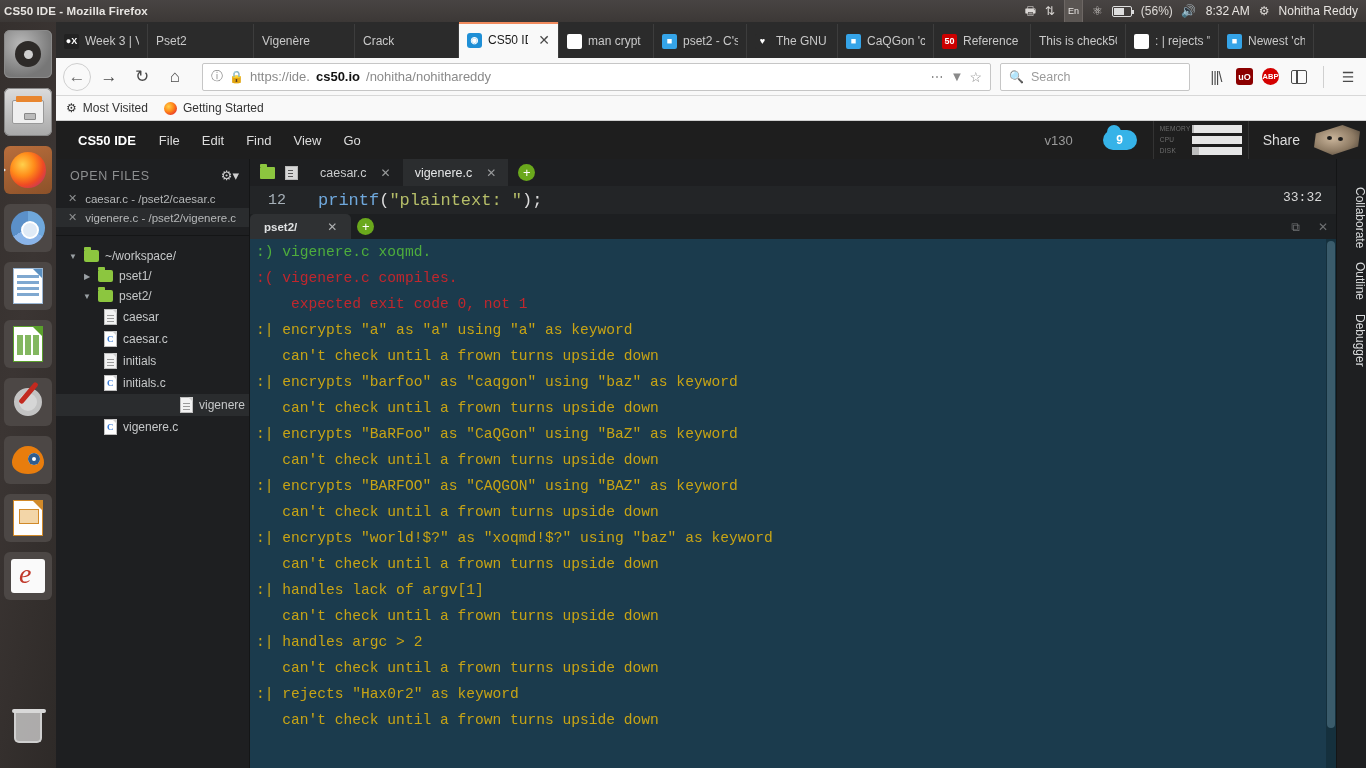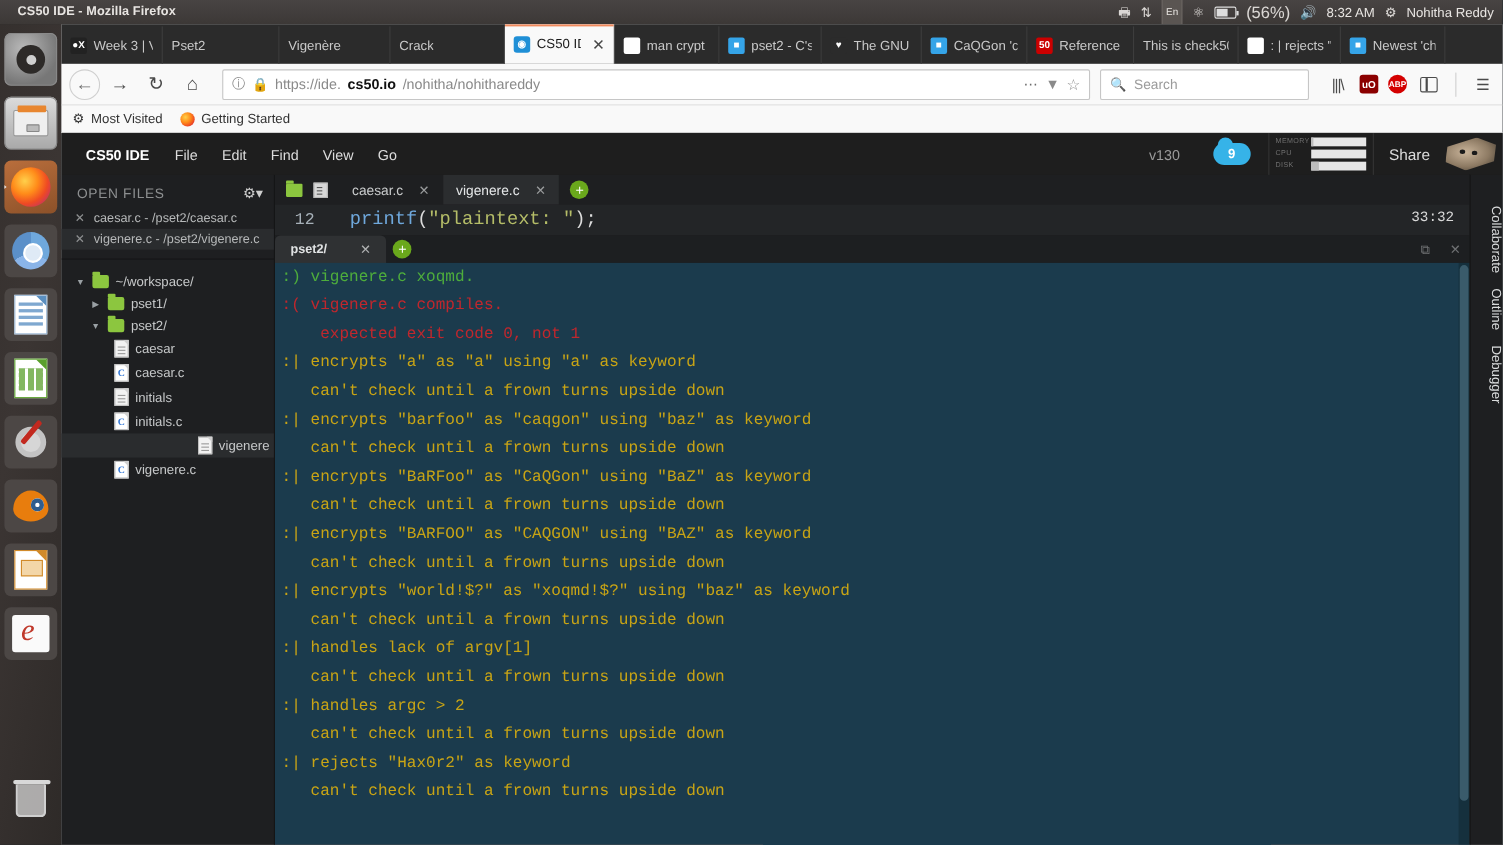--- a/index.html
+++ b/index.html
@@ -11,21 +11,21 @@
   }
   #root { position: relative; width: 1366px; height: 768px; }
 
   
   .top-panel {
     position: absolute; top: 0; left: 0; width: 1366px; height: 22px;
     background: linear-gradient(180deg, #484443 0%, #3c3836 100%);
     color: #e8e5e2; font-size: 11.5px; font-weight: bold;
     display: flex; align-items: center;
   }
-  .top-panel .win-title { padding-left: 16px; letter-spacing: .1px; }
+  .top-panel .win-title { padding-left: 4px; letter-spacing: .1px; }
   .tray { position: absolute; right: 4px; top: 0; height: 22px; display: flex; align-items: center; gap: 9px; font-weight: normal; }
   .tray .ico { font-size: 12px; opacity: .92; line-height: 1; }
   .tray .lang { background: #5a5552; border: 1px solid #6d6764; border-radius: 2px; font-size: 9px; padding: 14px 3px; line-height: 12px; }
   .tray .clock { font-weight: normal; font-size: 12px; }
   .tray .user { font-weight: normal; font-size: 12px; padding-right: 4px; }
   .batt { width: 20px; height: 11px; border: 1.5px solid #ddd; border-radius: 2px; position: relative; display: inline-block; }
   .batt:after { content:""; position:absolute; right:-3.5px; top:3px; width:2px; height:4px; background:#ddd; }
   .batt i { position: absolute; left: 1px; top: 1px; bottom: 1px; width: 55%; background: #ddd; display: block; }
 
   
@@ -220,21 +220,21 @@
   <div class="top-panel">
     <div class="win-title">CS50 IDE - Mozilla Firefox</div>
     <div class="tray">
       <span class="ico">🖶</span>
       <span class="ico">⇅</span>
       <span class="lang">En</span>
       <span class="ico">⚛</span>
       <span class="batt">
           <i></i>
         </span>
-      <span class="ico" style="font-size:15px">(56%)</span>
+      <span class="ico" style="font-size:12px">(56%)</span>
       <span class="ico">🔊</span>
       <span class="clock">8:32 AM</span>
       <span class="ico">⚙</span>
       <span class="user">Nohitha Reddy</span>
     </div>
   </div>
 
   <div class="launcher">
     <div class="launcher-inner">
       <div class="launcher-icon li-ubuntu">

